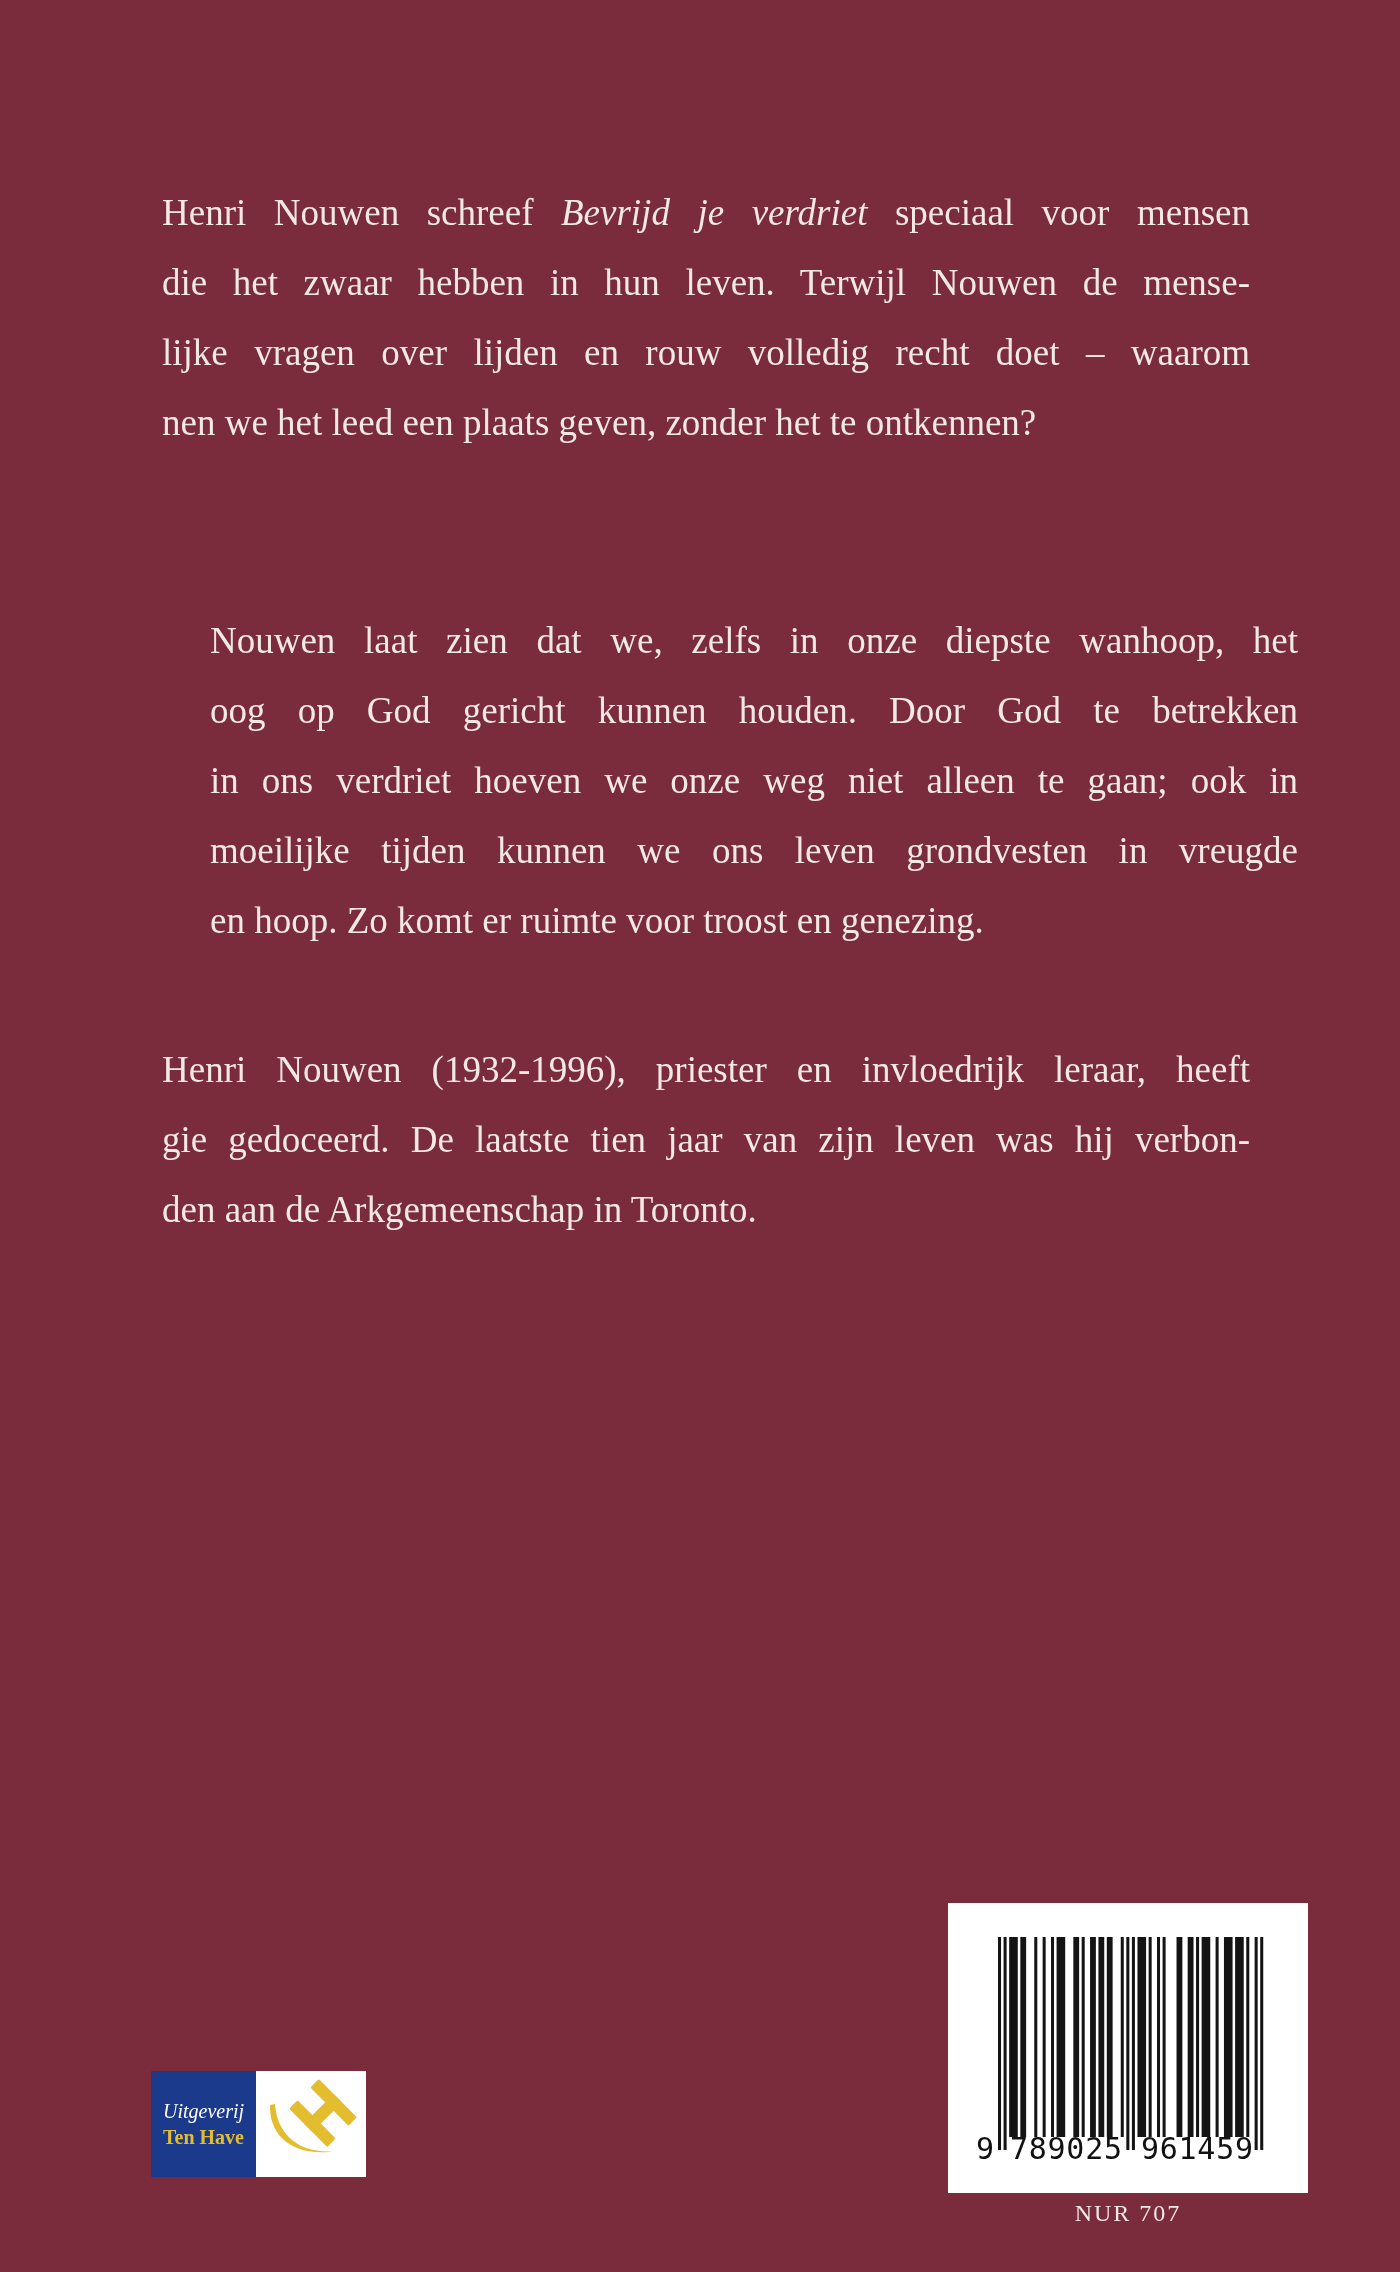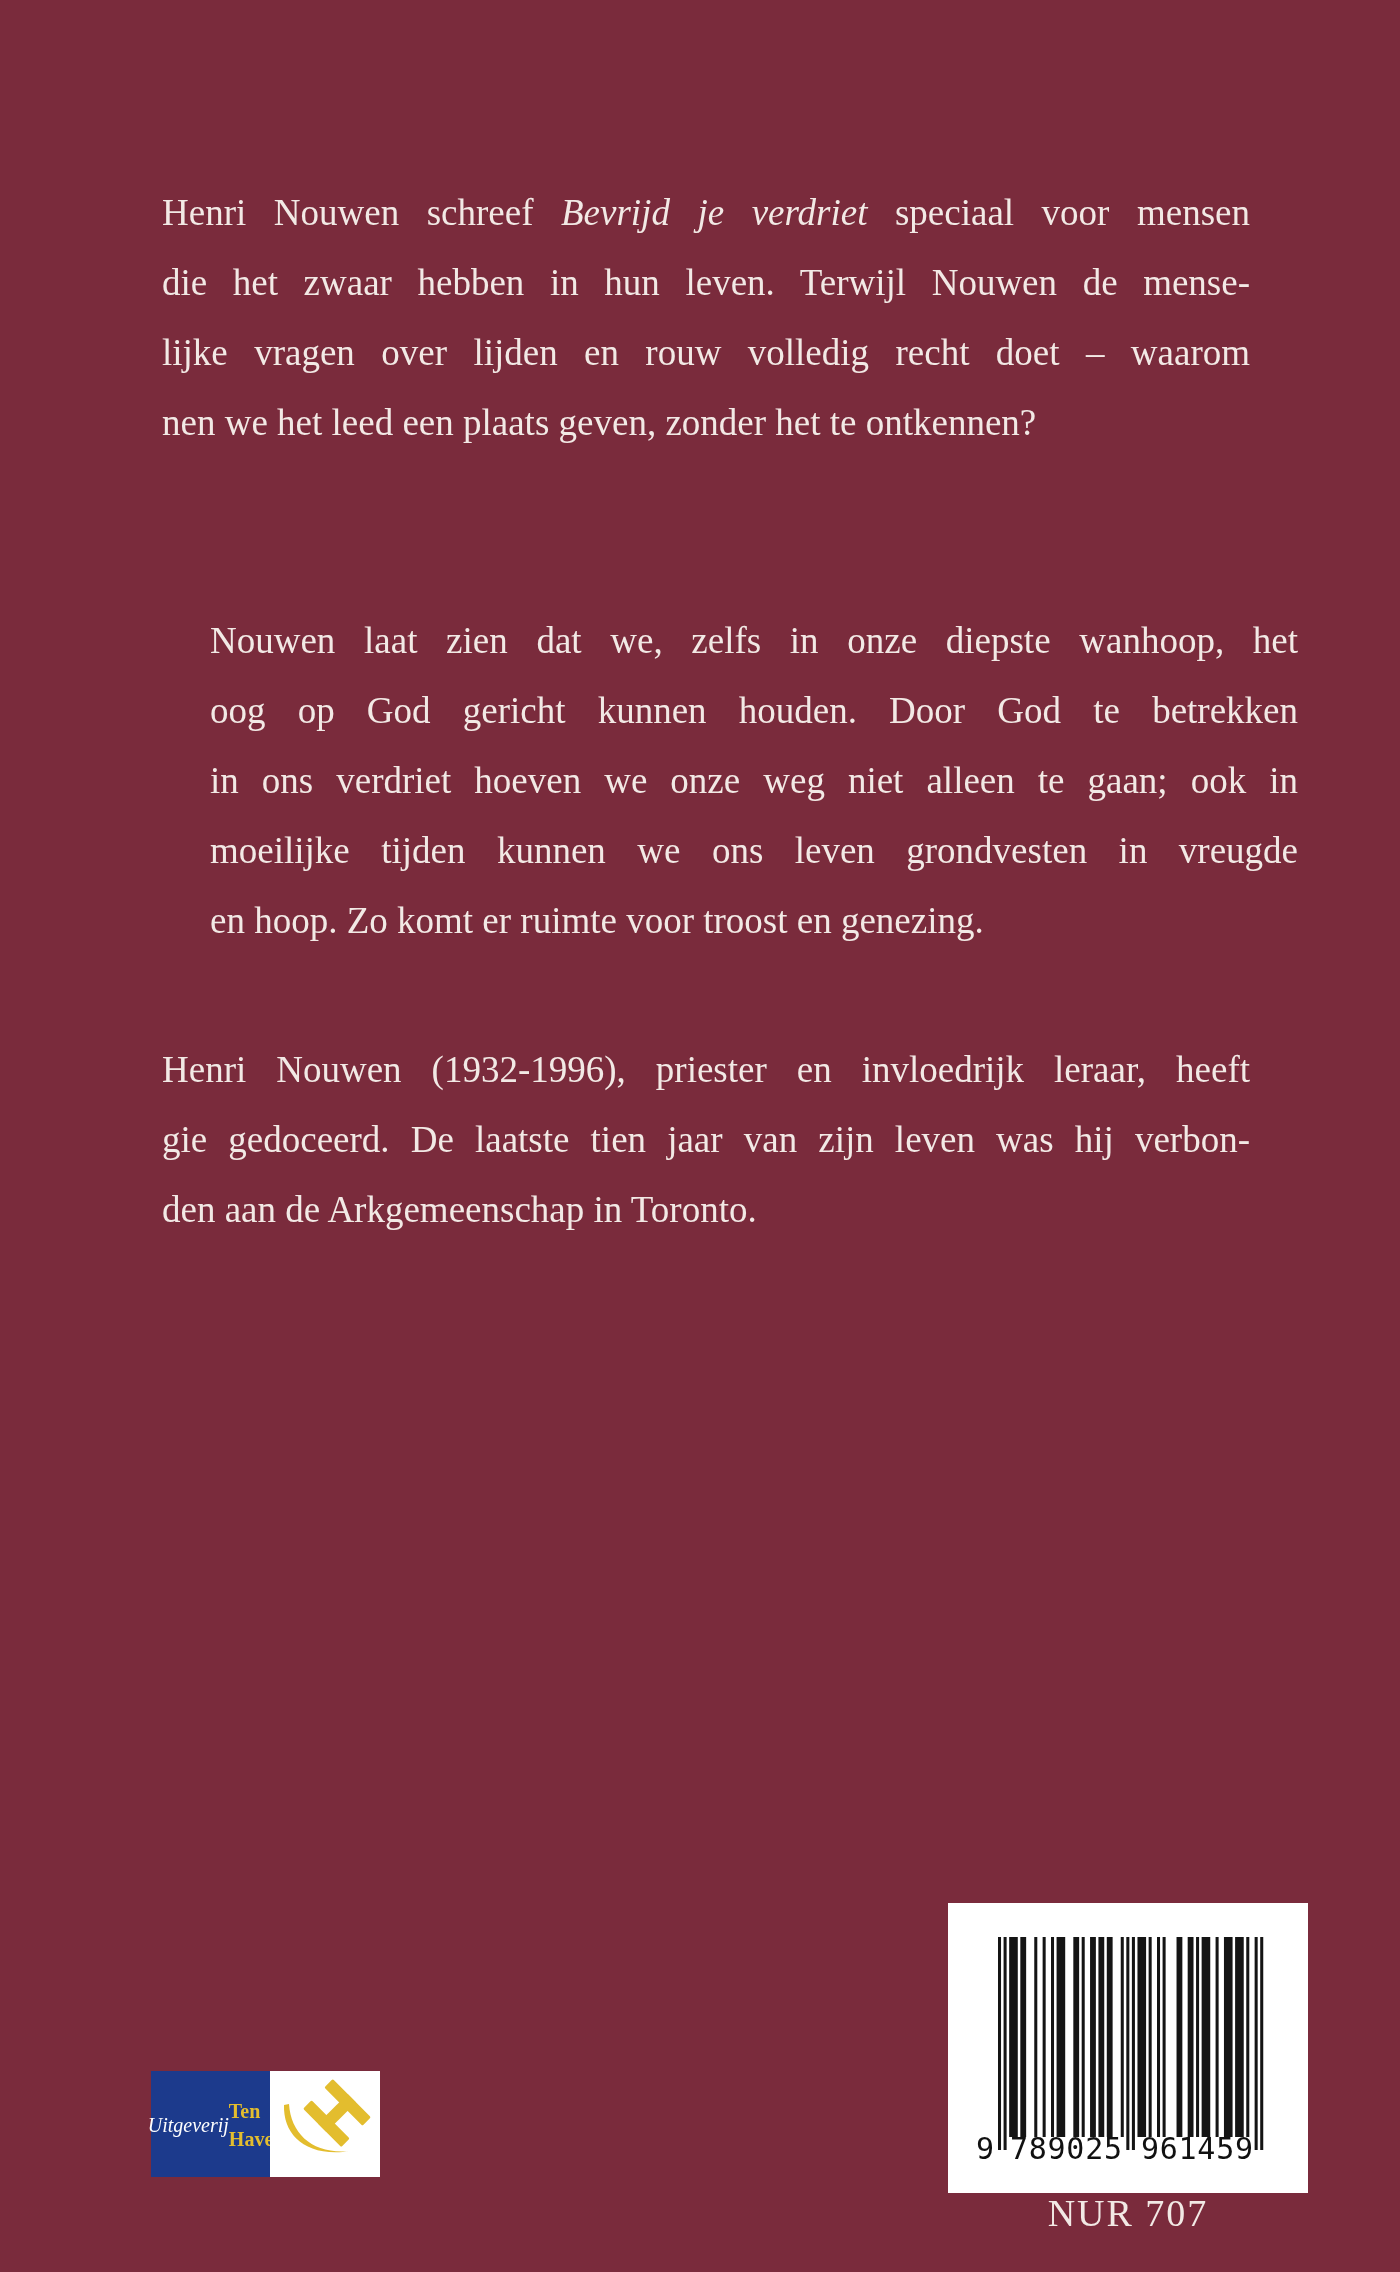--- a/index.html
+++ b/index.html
@@ -28,22 +28,22 @@
   .p3{top:1035px;}
   .line{text-align:justify;text-align-last:justify;}
   .line.last{text-align:left;text-align-last:left;}
   .line em{font-style:italic;}
   
   .logo{
     position:absolute;left:151px;top:2071px;
     display:flex;height:106px;
   }
   .logo-blue{
-    width:119px;height:106px;background:var(--blue);
-    display:flex;flex-direction:row;align-items:center;justify-content:center;
+    width:105px;height:106px;background:var(--blue);
+    display:flex;flex-direction:column;align-items:center;justify-content:center;
     padding-top:2px;box-sizing:border-box;
   }
   .logo-imprint{
     font-style:italic;font-size:20px;line-height:24px;color:#ffffff;
   }
   .logo-name{
     font-weight:bold;font-size:20px;line-height:28px;color:var(--gold);
   }
   .logo-white{
     width:110px;height:106px;background:#ffffff;
@@ -58,21 +58,21 @@
   }
   .barcode-box svg{width:360px;height:290px;display:block;}
   .bar{fill:#141414;}
   .bd{
     font-family:"DejaVu Sans Mono","Liberation Mono",monospace;
     font-size:30px;fill:#111111;
   }
   .nur{
     position:absolute;left:948px;top:2192px;width:360px;
     text-align:center;color:var(--ink);
-    font-size:38px;line-height:42px;letter-spacing:2px;
+    font-size:24px;line-height:42px;letter-spacing:2px;
   }
 </style>
 </head>
 <body>
 
 <div class="cover">
 
   <section class="para p1">
     <div class="line"><span>Henri Nouwen schreef </span><em>Bevrijd je verdriet</em><span> speciaal voor mensen</span></div>
     <div class="line">die het zwaar hebben in hun leven. Terwijl Nouwen de mense-</div>

